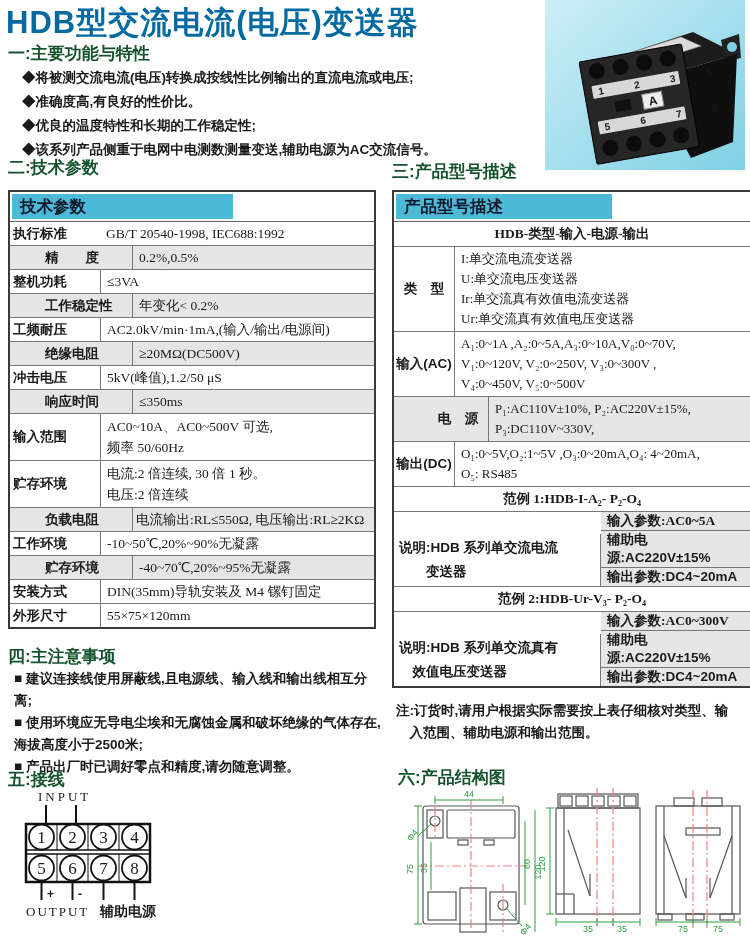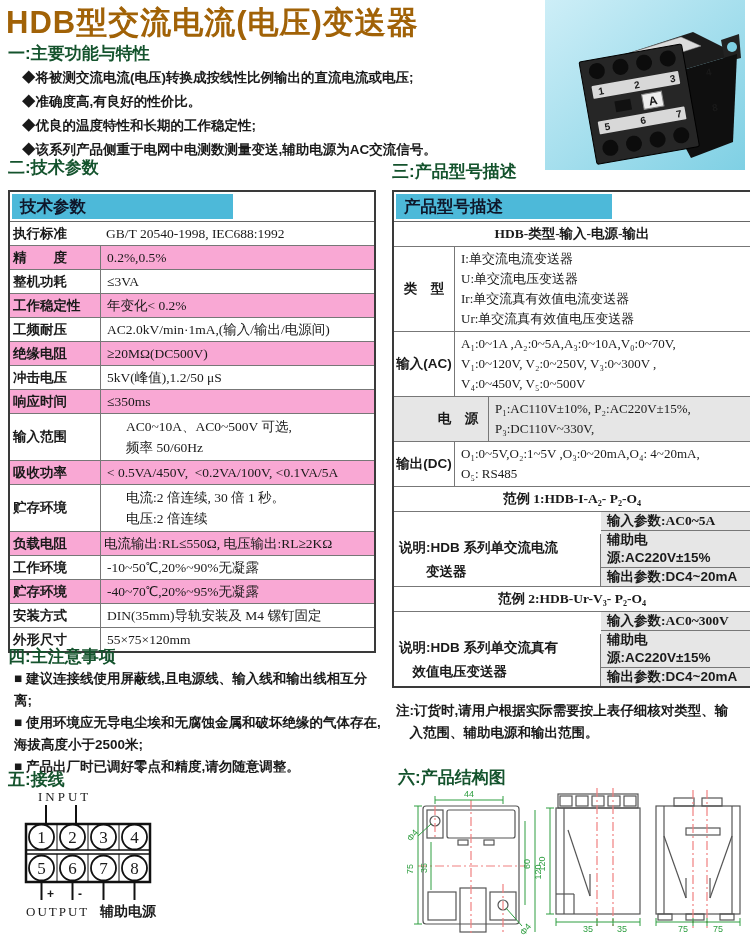--- a/index.html
+++ b/index.html
@@ -1,34 +1,34 @@
 <!DOCTYPE html>
 <html><head>
 <meta charset="utf-8">
 <style>
   html,body{margin:0;padding:0;}
   body{width:750px;height:941px;position:relative;background:#fff;color:#1a1a1a;
        font-family:"Liberation Sans",sans-serif;overflow:hidden;}
   .abs{position:absolute;}
   .pre{white-space:pre-wrap;}
-  #title{left:6px;top:2px;font-size:31px;font-weight:bold;color:#a16207;letter-spacing:1px;}
+  #title{left:6px;top:2px;font-size:31px;font-weight:bold;color:#0369a1;letter-spacing:1px;}
   .sec-h{font-size:17px;font-weight:bold;color:#14532d;}
   #features{left:22px;top:66px;width:520px;font-size:13.5px;font-weight:bold;line-height:24px;}
   
   .dtable{border:2px solid #3a3a3a;background:#fff;}
   #tech-table{left:8px;top:190px;width:364px;}
   .thead{padding:2px;border-bottom:1px solid #666;display:flex;}
   .thead-bar{background:#4db9d9;color:#0f172a;font-weight:bold;font-size:16.5px;
              line-height:25px;padding:0 8px;}
   #tech-table .thead-bar{width:205px;}
   .thead-rest{flex:1;}
   .trow{display:flex;border-top:1px solid #777;min-height:23px;align-items:stretch;}
   .trow.nobr{border-top:none;}
-  .trow.alt{background:#f9a8d4;}
-  .trow.dbl{min-height:46px;gap:19px;}
+  .trow.alt{background:#e5e5e5;padding-left:32px;}
+  .trow.dbl{min-height:46px;}
   .tlabel{width:84px;padding:0 3px;font-weight:bold;font-size:13.5px;
           display:flex;align-items:center;border-right:1px solid #777;}
   .trow.nobr .tlabel{border-right:none;}
   .tvalue{flex:1;padding:1px 6px;font-family:"Liberation Serif",serif;font-size:13.5px;
           line-height:21px;display:flex;align-items:center;white-space:pre-wrap;}
   
   #model-table{left:392px;top:190px;width:356px;}
   #model-table .thead-bar{width:200px;}
   .mrow{border-top:1px solid #777;font-size:13px;}
   .mrow.center{text-align:center;font-weight:bold;font-size:13.5px;line-height:24px;height:24px;
@@ -134,24 +134,20 @@
     </div>
   <div class="trow alt">
       <div class="tlabel">响应时间</div>
       <div class="tvalue">≤350ms</div>
     </div>
   <div class="trow dbl">
       <div class="tlabel">输入范围</div>
       <div class="tvalue">AC0~10A、AC0~500V 可选,
 频率 50/60Hz</div>
     </div>
-  <div class="trow alt">
-      <div class="tlabel">吸收功率</div>
-      <div class="tvalue">&lt; 0.5VA/450V,  &lt;0.2VA/100V, &lt;0.1VA/5A</div>
-    </div>
   <div class="trow dbl">
       <div class="tlabel">贮存环境</div>
       <div class="tvalue">电流:2 倍连续, 30 倍 1 秒。
 电压:2 倍连续</div>
     </div>
   <div class="trow alt">
       <div class="tlabel">负载电阻</div>
       <div class="tvalue" style="padding:1px 3px">电流输出:RL≤550Ω, 电压输出:RL≥2KΩ</div>
     </div>
   <div class="trow">

